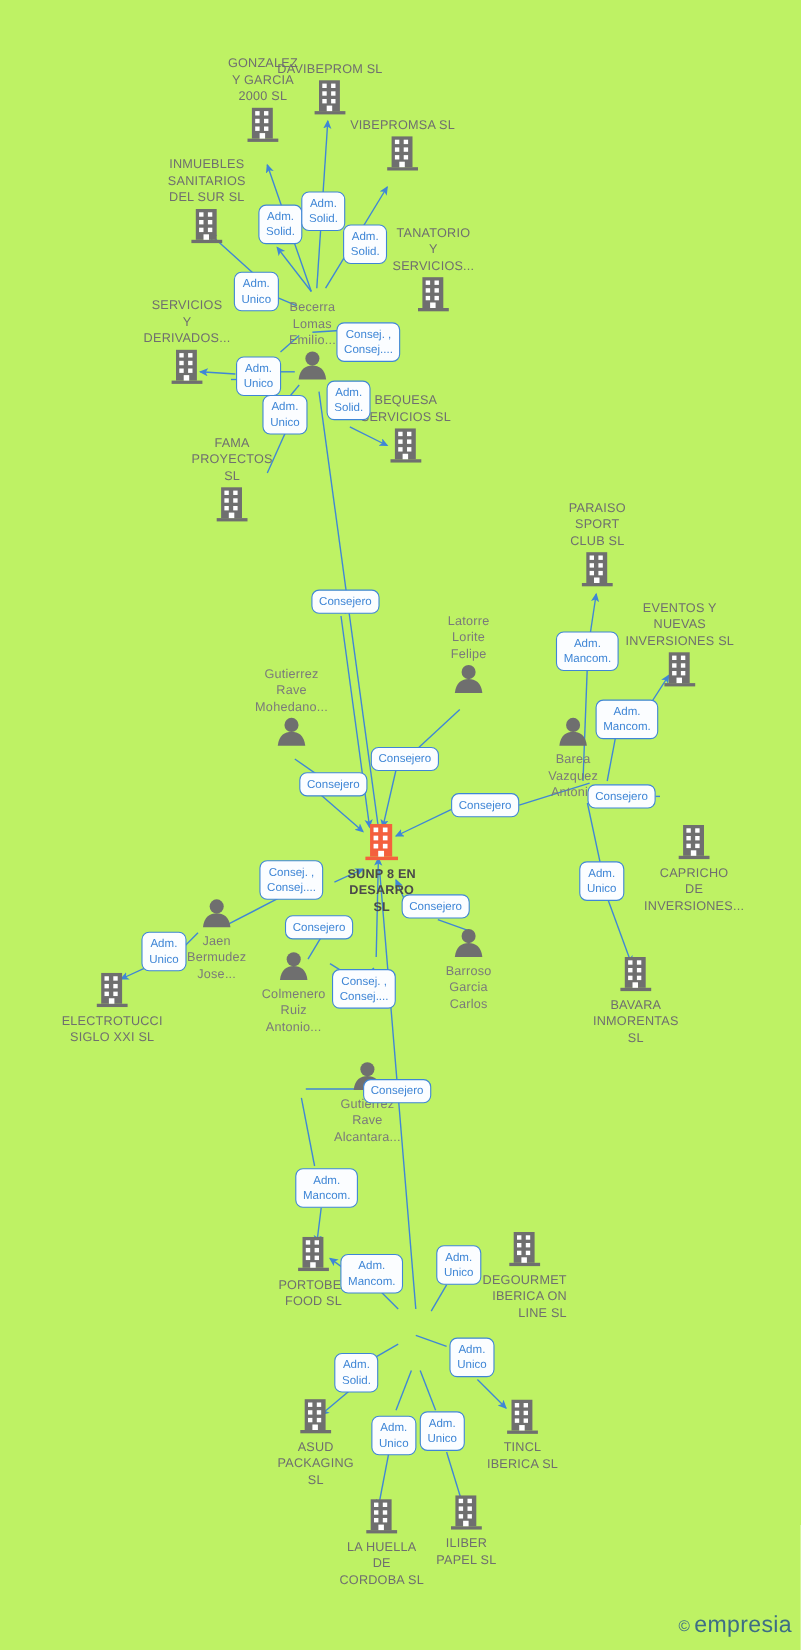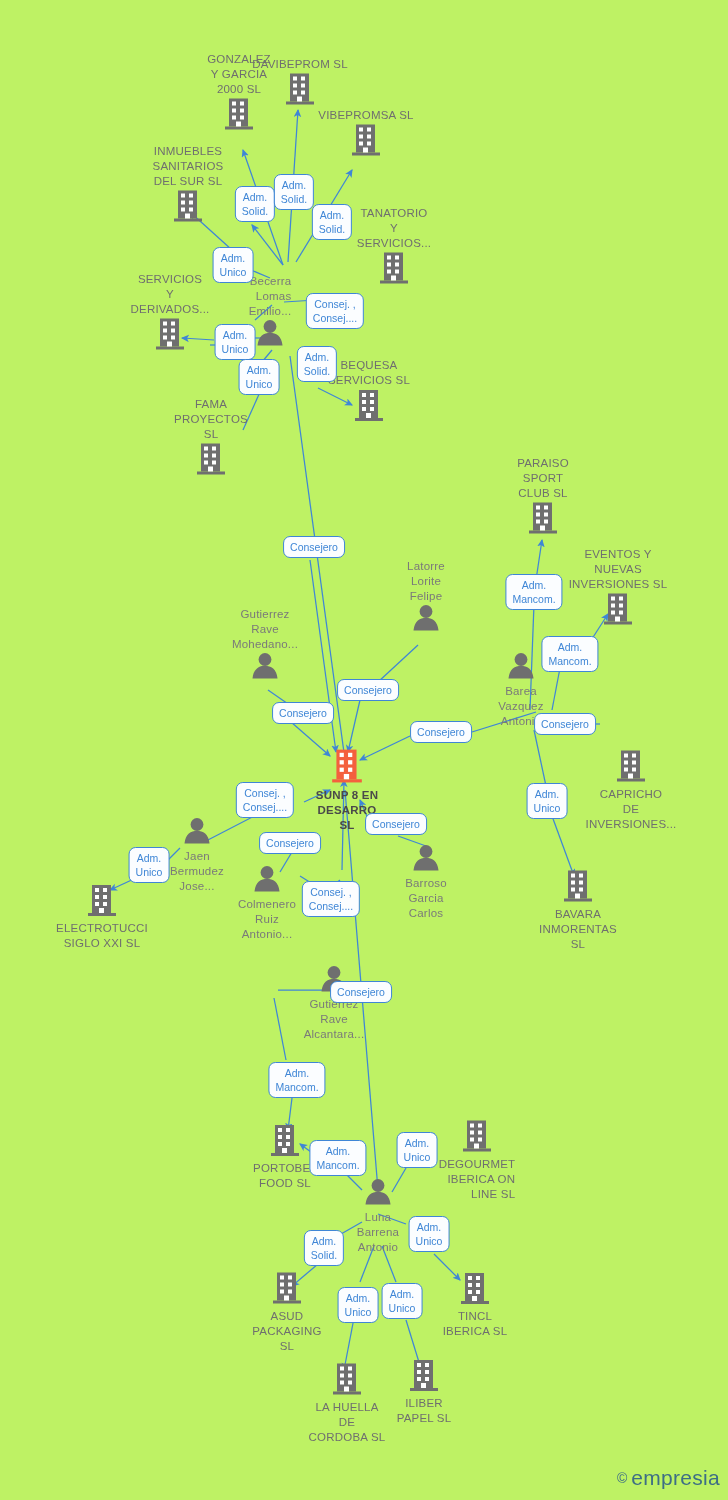--- a/index.html
+++ b/index.html
@@ -516,21 +516,21 @@
             <rect x="16" y="19" width="4" height="4"></rect>
             <rect x="12" y="25" width="5" height="5"></rect>
           </g>
         </svg>
     </span>
     <span class="lbl">SUNP 8 EN
 DESARRO
 SL</span>
   </div>
 
-  <div class="node person stackup lbl-above" style="left:270px;top:312px;width:72px;text-align:right;">
+  <div class="node person stackup lbl-above" style="left:284px;top:312px;width:72px;">
     <span class="glyph">
       <svg width="30" height="28" viewBox="0 0 30 28">
           <circle cx="15" cy="8" r="6.4" fill="#6f6f6f"></circle>
           <path d="M2.5,27 C3.4,17.5 9,14.2 15,14.2 C21,14.2 26.6,17.5 27.5,27 Z" fill="#6f6f6f"></path>
         </svg>
     </span>
     <span class="lbl">Becerra
 Lomas
 Emilio...</span>
   </div>
@@ -612,31 +612,20 @@
       <svg width="30" height="28" viewBox="0 0 30 28">
           <circle cx="15" cy="8" r="6.4" fill="#6f6f6f"></circle>
           <path d="M2.5,27 C3.4,17.5 9,14.2 15,14.2 C21,14.2 26.6,17.5 27.5,27 Z" fill="#6f6f6f"></path>
         </svg>
     </span>
     <span class="lbl">Gutierrez
 Rave
 Alcantara...</span>
   </div>
 
-  <div class="node person stackup" style="left:378px;top:1216px;width:80px;">
-    <span class="glyph">
-      <svg width="30" height="28" viewBox="0 0 30 28">
-          <circle cx="15" cy="8" r="6.4" fill="#6f6f6f"></circle>
-          <path d="M2.5,27 C3.4,17.5 9,14.2 15,14.2 C21,14.2 26.6,17.5 27.5,27 Z" fill="#6f6f6f"></path>
-        </svg>
-    </span>
-    <span class="lbl">Luna
-Barrena
-Antonio</span>
-  </div>
 
   <div class="rel" style="left:255px;top:204px;">Adm.
 Solid.</div>
   <div class="rel" style="left:294px;top:192px;">Adm.
 Solid.</div>
   <div class="rel" style="left:332px;top:222px;">Adm.
 Solid.</div>
   <div class="rel" style="left:233px;top:265px;">Adm.
 Unico</div>
   <div class="rel" style="left:335px;top:311px;">Consej. ,

